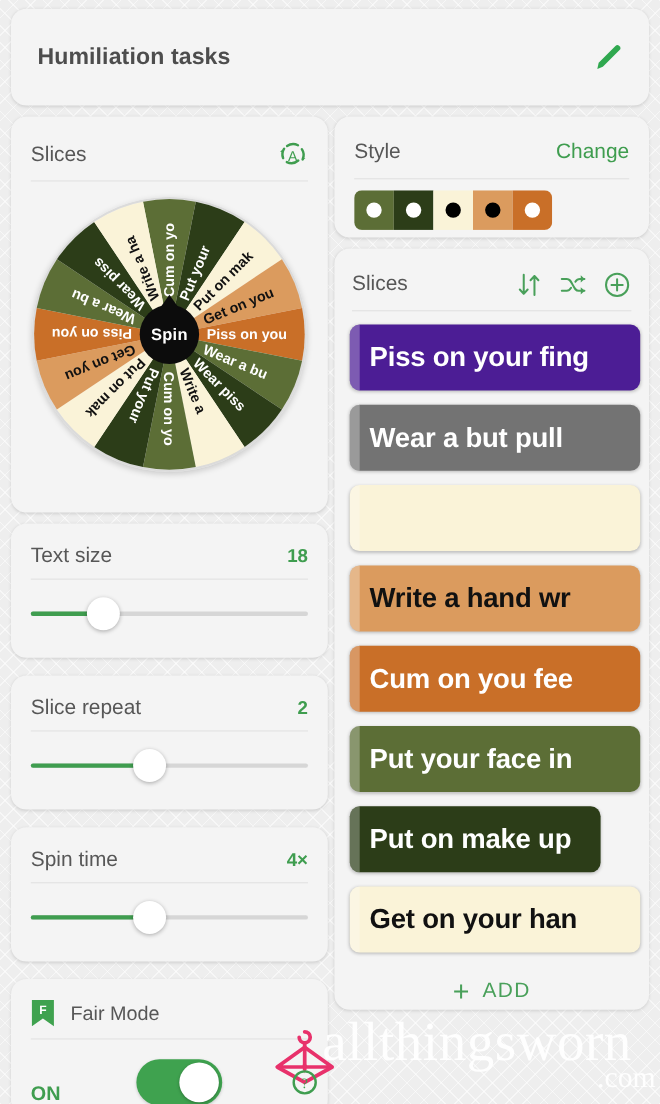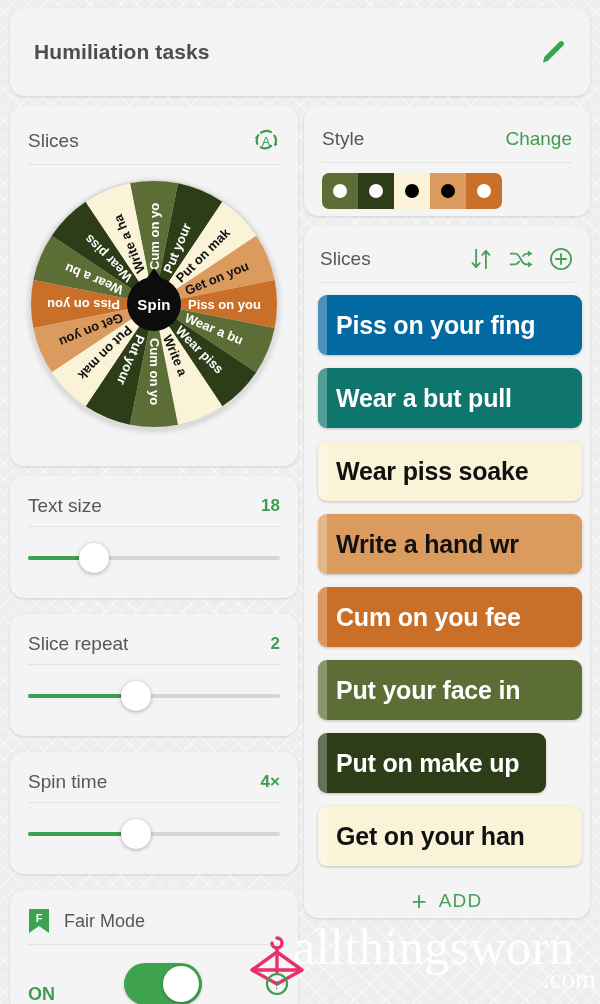--- a/index.html
+++ b/index.html
@@ -437,31 +437,30 @@
       </svg>
       <svg viewBox="0 0 24 24">
         <circle cx="12" cy="12" r="9.3" fill="none" stroke="#49a05a" stroke-width="1.7"></circle>
         <path d="M12 7.3 v9.4 M7.3 12 h9.4" fill="none" stroke="#49a05a" stroke-width="1.7" stroke-linecap="round"></path>
       </svg>
     </span>
   </div>
   <div class="divider"></div>
 
   <div id="slice-list">
-      <div class="slice-chip" style="background: #0369a1; width: 264px;">
+      <div class="slice-chip" style="background: #4c1d95; width: 264px;">
         <div class="grip"></div>
         <span class="txt" style="color: rgb(255, 255, 255);">Piss on your fing</span>
       </div>
-      <div class="slice-chip" style="background: #0f766e; width: 264px;">
+      <div class="slice-chip" style="background: #737373; width: 264px;">
         <div class="grip"></div>
         <span class="txt" style="color: rgb(255, 255, 255);">Wear a but pull</span>
       </div>
       <div class="slice-chip" style="background: rgb(250, 243, 216); width: 264px;">
         <div class="grip"></div>
-        <span class="txt" style="color: rgb(17, 17, 17);">Wear piss soake</span>
       </div>
       <div class="slice-chip" style="background: rgb(219, 155, 94); width: 264px;">
         <div class="grip"></div>
         <span class="txt" style="color: rgb(17, 17, 17);">Write a hand wr</span>
       </div>
       <div class="slice-chip" style="background: rgb(201, 111, 40); width: 264px;">
         <div class="grip"></div>
         <span class="txt" style="color: rgb(255, 255, 255);">Cum on you fee</span>
       </div>
       <div class="slice-chip" style="background: rgb(92, 110, 54); width: 264px;">

